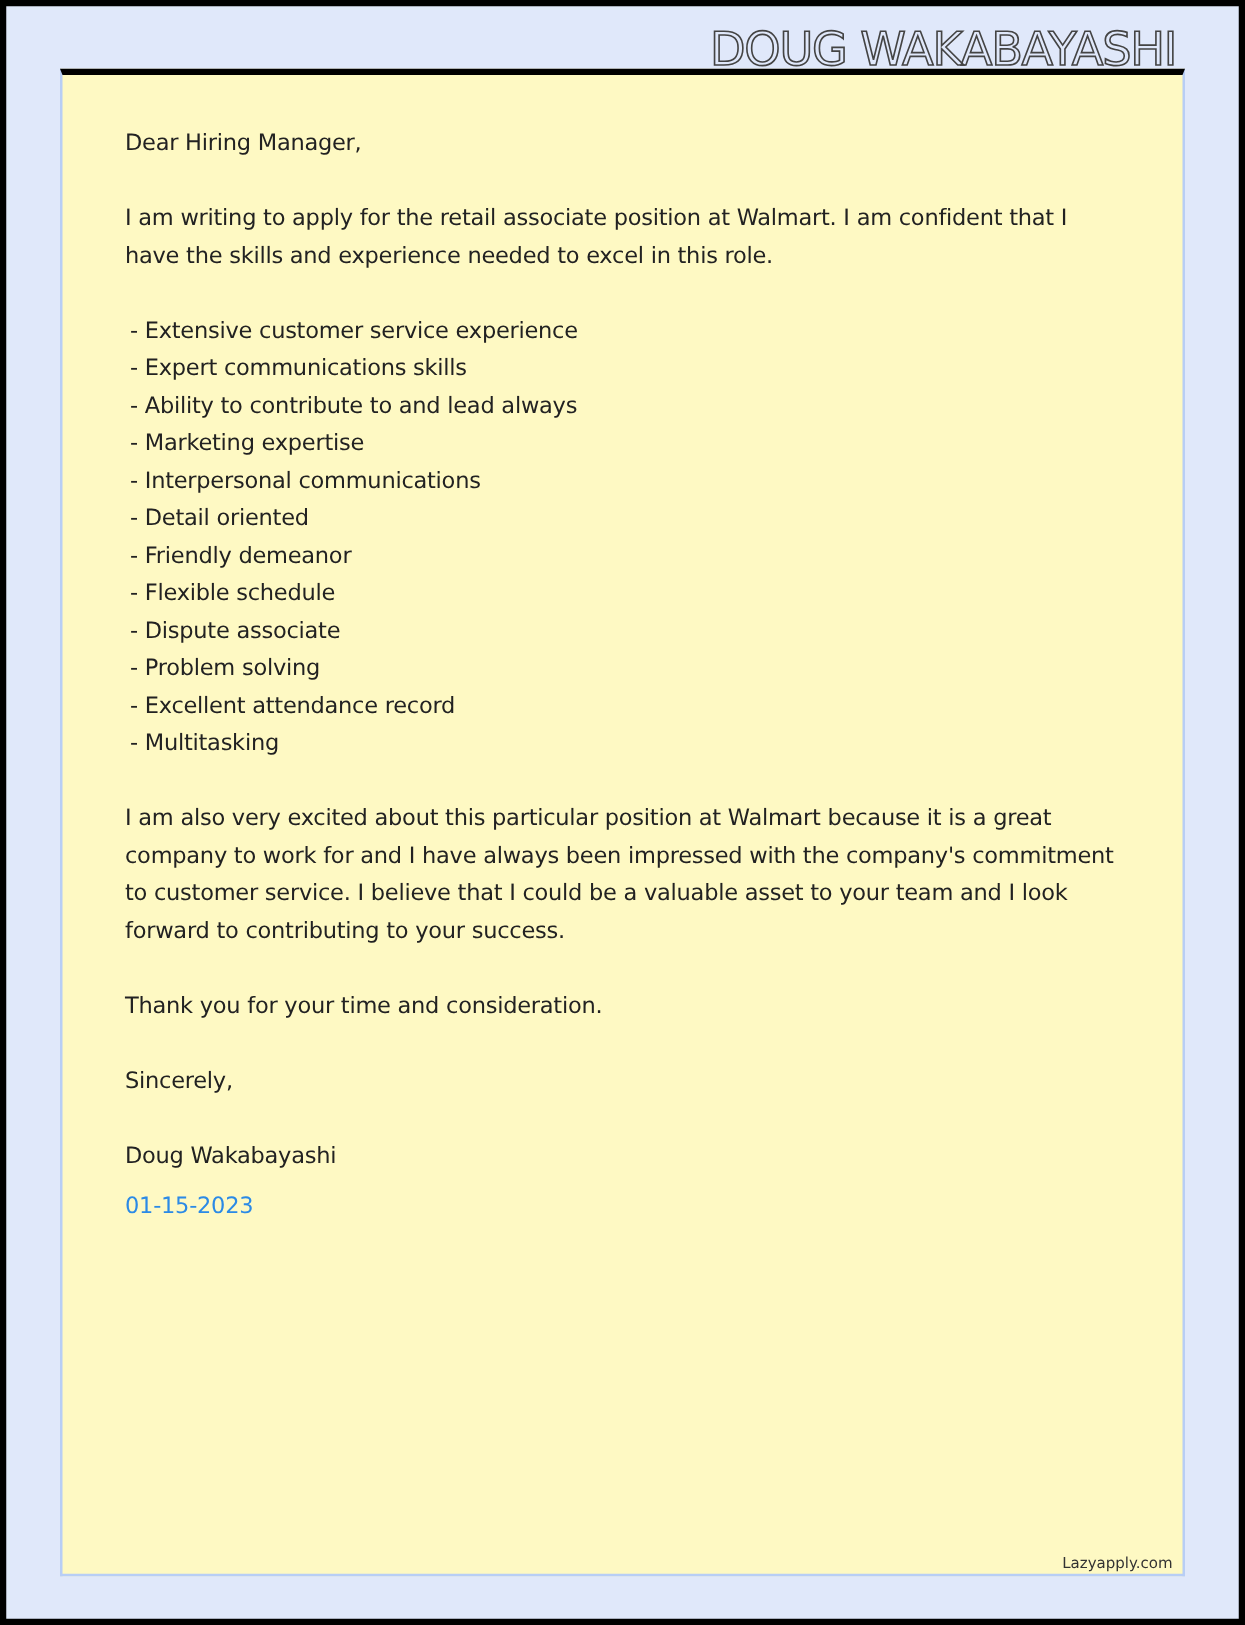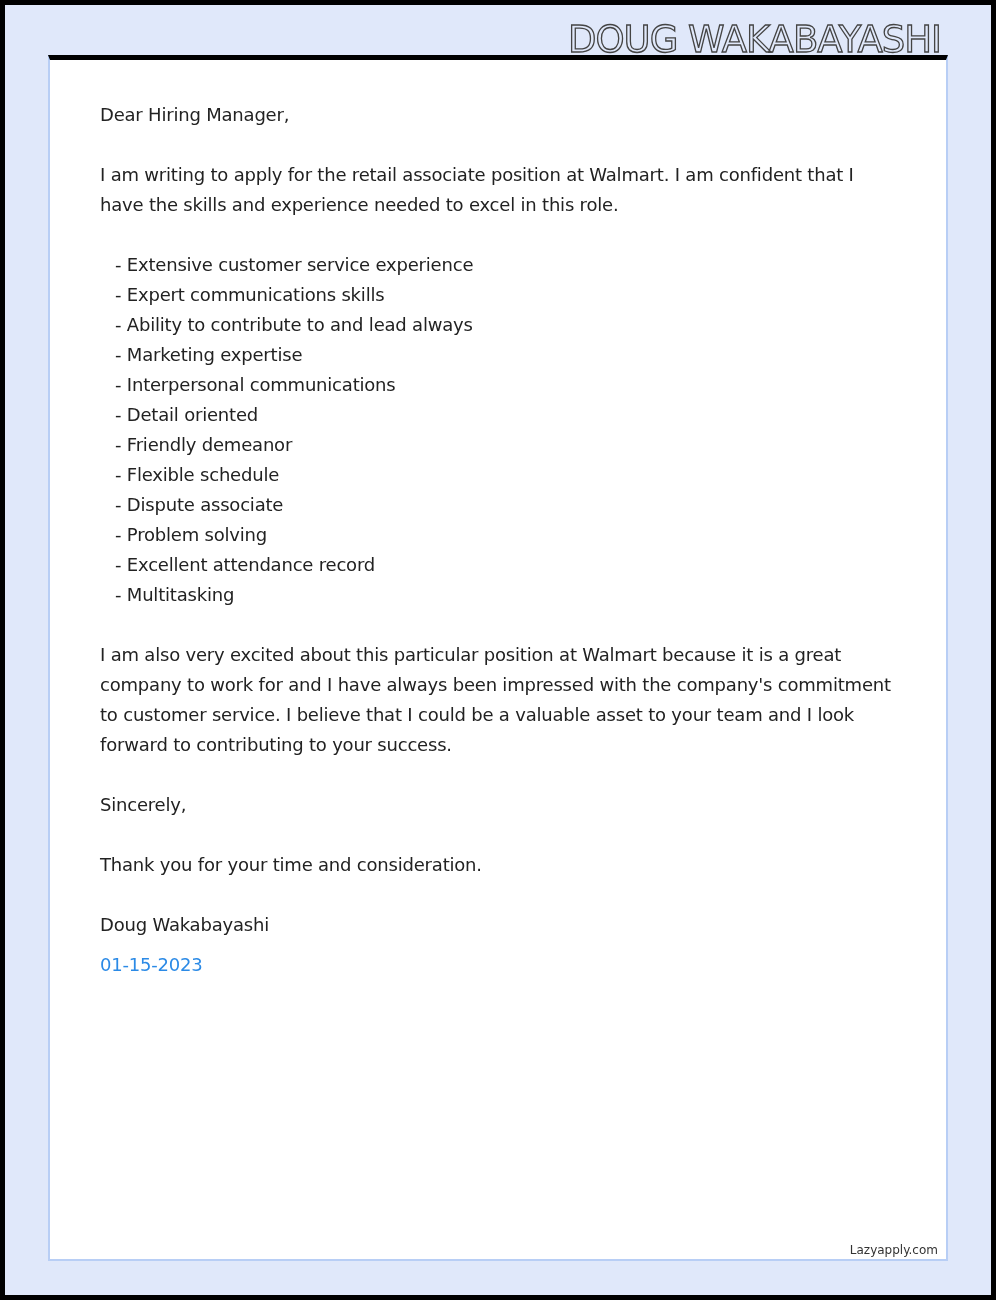--- a/index.html
+++ b/index.html
@@ -28,42 +28,42 @@
       line-height: 46px;
       white-space: nowrap;
     }
     .page {
       position: absolute;
       left: 43px;
       top: 50px;
       width: 900px;
       height: 1206px;
       box-sizing: border-box;
-      background: #ffffff;
+      background: #fef9c3;
       border-left: 2px solid #b8cef5;
       border-right: 2px solid #b8cef5;
       border-bottom: 2px solid #b8cef5;
       border-top: 5px solid #000;
     }
     .letter {
       position: absolute;
       left: 50px;
       top: 40px;
       width: 800px;
       font-size: 18px;
       line-height: 30px;
       color: #222;
       letter-spacing: -0.2px;
     }
     .para {
       margin: 0 0 30px 0;
     }
     .skills {
       list-style: none;
-      margin: 0 0 30px 15px;
+      margin: 0 0 30px 4px;
       padding: 0;
     }
     .skills li {
       margin: 0;
       padding: 0;
     }
     .signature-name {
       margin: 0 0 10px 0;
     }
     .date {
@@ -95,19 +95,19 @@
       <li>- Interpersonal communications</li>
       <li>- Detail oriented</li>
       <li>- Friendly demeanor</li>
       <li>- Flexible schedule</li>
       <li>- Dispute associate</li>
       <li>- Problem solving</li>
       <li>- Excellent attendance record</li>
       <li>- Multitasking</li>
     </ul>
     <p class="para">I am also very excited about this particular position at Walmart because it is a great company to work for and I have always been impressed with the company's commitment to customer service. I believe that I could be a valuable asset to your team and I look forward to contributing to your success.</p>
+    <p class="para">Thank you for your time and consideration.</p>
     <p class="para">Sincerely,</p>
-    <p class="para">Thank you for your time and consideration.</p>
     <p class="signature-name">Doug Wakabayashi</p>
     <p class="date">01-15-2023</p>
   </div>
   <div class="footer-brand">Lazyapply.com</div>
 </div>
 
 </body></html>

